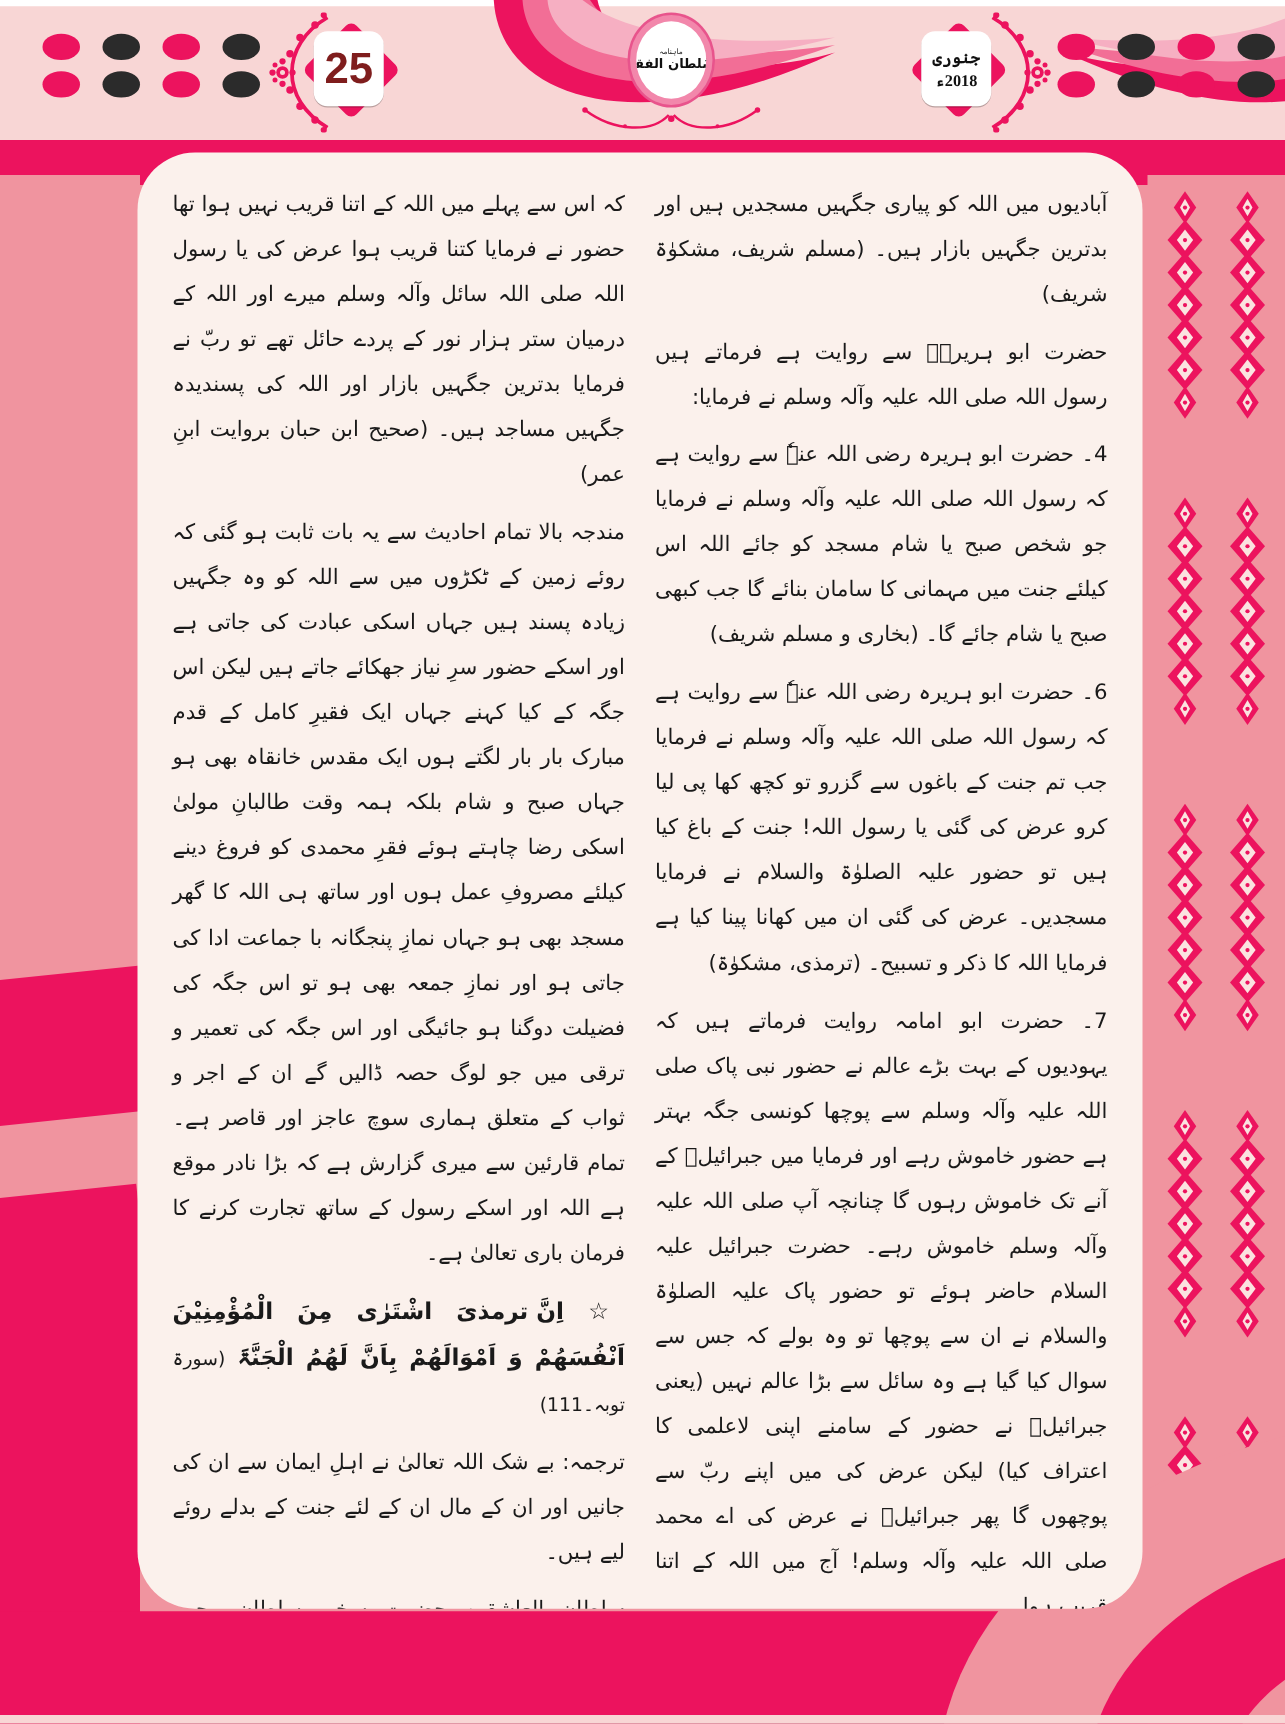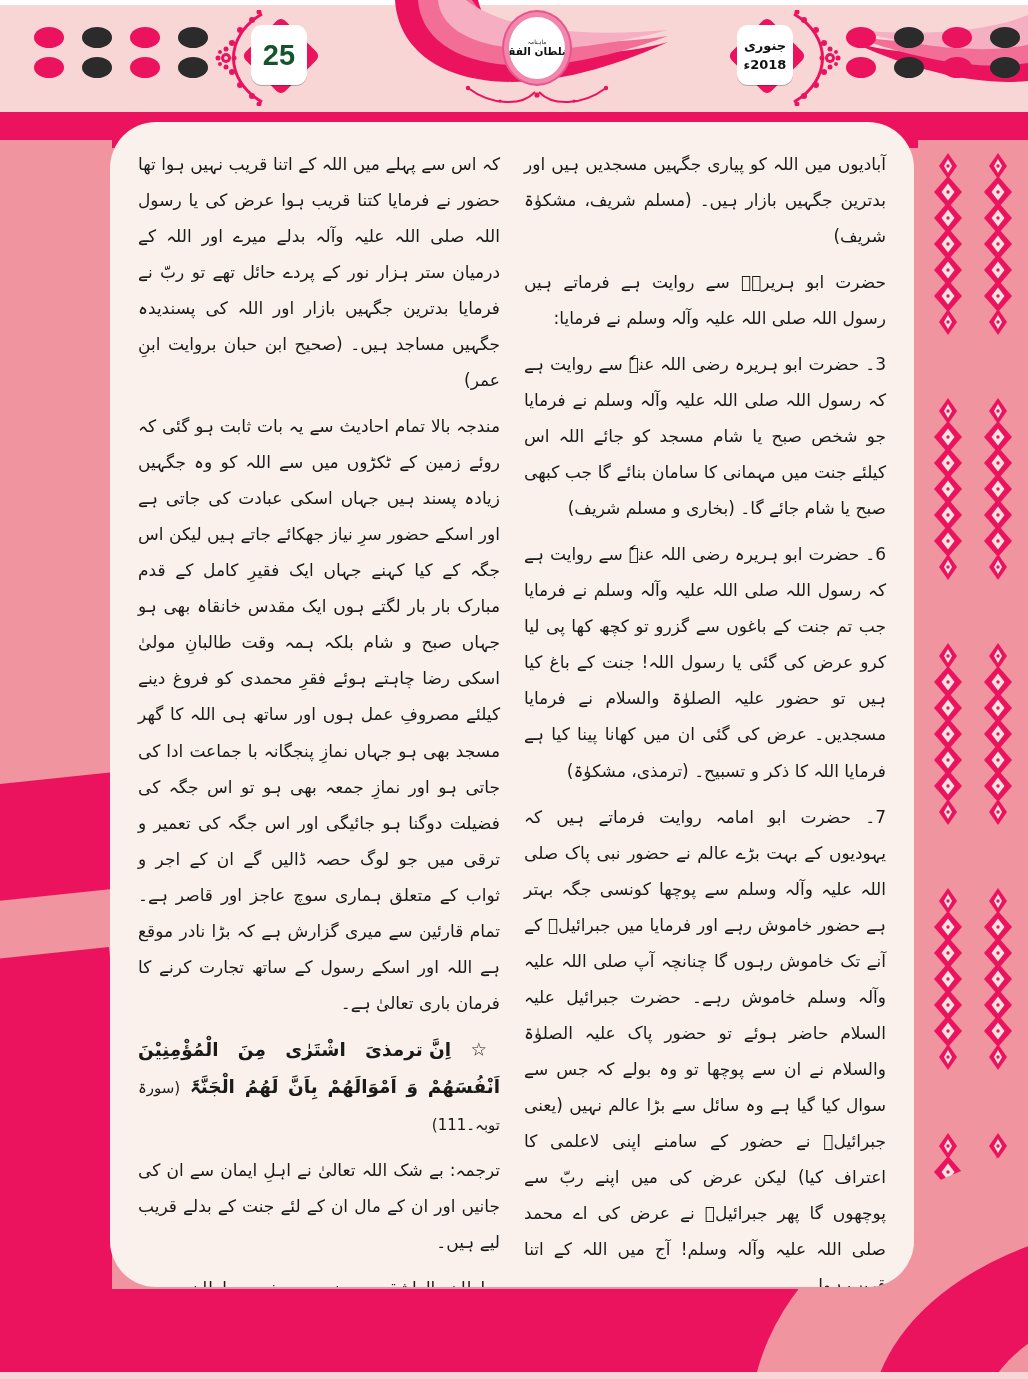--- a/index.html
+++ b/index.html
@@ -22,23 +22,23 @@
   .floral.left{left:214px;}
   .floral.right{left:788px;transform:scaleX(-1);}
   .badge{position:absolute;top:24px;width:80px;height:66px;}
   .badge .diamond{position:absolute;left:13px;top:4px;width:56px;height:56px;background:#EC135E;
                   transform:rotate(45deg);border-radius:6px;}
   .badge .white-box{position:absolute;left:11px;top:1px;width:56px;height:60px;background:#ffffff;
                     border-radius:11px;display:flex;flex-direction:column;align-items:center;
                     justify-content:center;box-shadow:0 1px 0 rgba(0,0,0,.25);}
   .badge.num{left:240px;}
   .badge.num .white-box{font-family:"Liberation Sans",sans-serif;font-weight:bold;
-                        font-size:29px;color:#14532d;}
+                        font-size:35px;color:#7f1d1d;}
   .badge.date{left:726px;}
-  .badge.date .white-box{font-size:13px;font-weight:bold;color:#111;direction:rtl;line-height:1.5;}
+  .badge.date .white-box{font-size:13px;font-weight:bold;color:#111;direction:rtl;line-height:1.5;font-family:Liberation Serif, serif;}
   .logo-wrap{position:absolute;left:462px;top:12px;width:150px;height:100px;text-align:center;}
   .logo-circle{width:56px;height:62px;margin:0 auto;background:#ffffff;border:5px solid #F287AB;
                box-shadow:0 0 0 2px #E8548C;border-radius:50%;display:flex;flex-direction:column;
                align-items:center;justify-content:center;direction:rtl;overflow:hidden;}
   .logo-prefix{font-size:6px;color:#222;line-height:1;}
   .logo-title{font-size:10.5px;font-weight:bold;color:#111;line-height:1.15;white-space:nowrap;}
   .logo-flourish{width:150px;height:26px;margin-top:-2px;}
 
   
   .sep{position:absolute;top:112px;left:0;width:1028px;height:36px;background:#EC135E;z-index:1;}
@@ -292,33 +292,33 @@
     <ellipse cx="1180" cy="286" rx="310" ry="205" fill="#EC135E"></ellipse>
     <ellipse cx="1180" cy="286" rx="200" ry="125" fill="#F0949F"></ellipse>
     <ellipse cx="1180" cy="286" rx="100" ry="60" fill="#EC135E"></ellipse>
   </svg>
 
   <div class="content-box">
     <div class="cols">
       <div class="col">
         <p>آبادیوں میں اللہ کو پیاری جگہیں مسجدیں ہیں اور بدترین جگہیں بازار ہیں۔ (مسلم شریف، مشکوٰۃ شریف)</p>
         <p>حضرت ابو ہریرہؓ سے روایت ہے فرماتے ہیں رسول اللہ صلی اللہ علیہ وآلہ وسلم نے فرمایا:</p>
-        <p>3۔ حضرت ابو ہریرہ رضی اللہ عنہٗ سے روایت ہے کہ رسول اللہ صلی اللہ علیہ وآلہ وسلم نے فرمایا جو شخص صبح یا شام مسجد کو جائے اللہ اس کیلئے جنت میں مہمانی کا سامان بنائے گا جب کبھی صبح یا شام جائے گا۔ (بخاری و مسلم شریف)</p>
+        <p>4۔ حضرت ابو ہریرہ رضی اللہ عنہٗ سے روایت ہے کہ رسول اللہ صلی اللہ علیہ وآلہ وسلم نے فرمایا جو شخص صبح یا شام مسجد کو جائے اللہ اس کیلئے جنت میں مہمانی کا سامان بنائے گا جب کبھی صبح یا شام جائے گا۔ (بخاری و مسلم شریف)</p>
         <p>6۔ حضرت ابو ہریرہ رضی اللہ عنہٗ سے روایت ہے کہ رسول اللہ صلی اللہ علیہ وآلہ وسلم نے فرمایا جب تم جنت کے باغوں سے گزرو تو کچھ کھا پی لیا کرو عرض کی گئی یا رسول اللہ! جنت کے باغ کیا ہیں تو حضور علیہ الصلوٰۃ والسلام نے فرمایا مسجدیں۔ عرض کی گئی ان میں کھانا پینا کیا ہے فرمایا اللہ کا ذکر و تسبیح۔ (ترمذی، مشکوٰۃ)</p>
         <p>7۔ حضرت ابو امامہ روایت فرماتے ہیں کہ یہودیوں کے بہت بڑے عالم نے حضور نبی پاک صلی اللہ علیہ وآلہ وسلم سے پوچھا کونسی جگہ بہتر ہے حضور خاموش رہے اور فرمایا میں جبرائیلؑ کے آنے تک خاموش رہوں گا چنانچہ آپ صلی اللہ علیہ وآلہ وسلم خاموش رہے۔ حضرت جبرائیل علیہ السلام حاضر ہوئے تو حضور پاک علیہ الصلوٰۃ والسلام نے ان سے پوچھا تو وہ بولے کہ جس سے سوال کیا گیا ہے وہ سائل سے بڑا عالم نہیں (یعنی جبرائیلؑ نے حضور کے سامنے اپنی لاعلمی کا اعتراف کیا) لیکن عرض کی میں اپنے ربّ سے پوچھوں گا پھر جبرائیلؑ نے عرض کی اے محمد صلی اللہ علیہ وآلہ وسلم! آج میں اللہ کے اتنا قریب ہوا</p>
       </div>
       <div class="col">
-        <p>کہ اس سے پہلے میں اللہ کے اتنا قریب نہیں ہوا تھا حضور نے فرمایا کتنا قریب ہوا عرض کی یا رسول اللہ صلی اللہ علیہ وآلہ بدلے میرے اور اللہ کے درمیان ستر ہزار نور کے پردے حائل تھے تو ربّ نے فرمایا بدترین جگہیں بازار اور اللہ کی پسندیدہ جگہیں مساجد ہیں۔ (صحیح ابن حبان بروایت ابنِ عمر)</p>
+        <p>کہ اس سے پہلے میں اللہ کے اتنا قریب نہیں ہوا تھا حضور نے فرمایا کتنا قریب ہوا عرض کی یا رسول اللہ صلی اللہ سائل وآلہ وسلم میرے اور اللہ کے درمیان ستر ہزار نور کے پردے حائل تھے تو ربّ نے فرمایا بدترین جگہیں بازار اور اللہ کی پسندیدہ جگہیں مساجد ہیں۔ (صحیح ابن حبان بروایت ابنِ عمر)</p>
         <p>مندجہ بالا تمام احادیث سے یہ بات ثابت ہو گئی کہ روئے زمین کے ٹکڑوں میں سے اللہ کو وہ جگہیں زیادہ پسند ہیں جہاں اسکی عبادت کی جاتی ہے اور اسکے حضور سرِ نیاز جھکائے جاتے ہیں لیکن اس جگہ کے کیا کہنے جہاں ایک فقیرِ کامل کے قدم مبارک بار بار لگتے ہوں ایک مقدس خانقاہ بھی ہو جہاں صبح و شام بلکہ ہمہ وقت طالبانِ مولیٰ اسکی رضا چاہتے ہوئے فقرِ محمدی کو فروغ دینے کیلئے مصروفِ عمل ہوں اور ساتھ ہی اللہ کا گھر مسجد بھی ہو جہاں نمازِ پنجگانہ با جماعت ادا کی جاتی ہو اور نمازِ جمعہ بھی ہو تو اس جگہ کی فضیلت دوگنا ہو جائیگی اور اس جگہ کی تعمیر و ترقی میں جو لوگ حصہ ڈالیں گے ان کے اجر و ثواب کے متعلق ہماری سوچ عاجز اور قاصر ہے۔ تمام قارئین سے میری گزارش ہے کہ بڑا نادر موقع ہے اللہ اور اسکے رسول کے ساتھ تجارت کرنے کا فرمان باری تعالیٰ ہے۔</p>
         <p class="verse">
           <span>☆</span>
           <span>اِنَّ ترمذیَ اشْتَرٰی مِنَ الْمُؤْمِنِیْنَ اَنْفُسَھُمْ وَ اَمْوَالَھُمْ بِاَنَّ لَھُمُ الْجَنَّۃَ</span>
           <span class="vref">(سورۃ توبہ۔111)</span>
         </p>
-        <p>ترجمہ: بے شک اللہ تعالیٰ نے اہلِ ایمان سے ان کی جانیں اور ان کے مال ان کے لئے جنت کے بدلے قریب لیے ہیں۔</p>
+        <p>ترجمہ: بے شک اللہ تعالیٰ نے اہلِ ایمان سے ان کی جانیں اور ان کے مال ان کے لئے جنت کے بدلے روئے لیے ہیں۔</p>
         <p>سلطان العاشقین حضرت سخی سلطان محمد نجیب الرحمٰن مدظلہ الاقدس ایک مسجد اور اس کے ساتھ خانقاہ کے قیام کی بنیاد رکھنے جا رہے ہیں دل کھول کر اپنے پاکیزہ اور حلال اموال میں سے تعاون کیجئے کیونکہ یہ نہایت نفع بخش سودا ہے اور ایک کے بدلے سات سو گنا نوازنے والا ہے بلکہ اس سے بھی زیادہ۔ واللہ واسع علیم۔</p>
 
       </div>
     </div>
   </div>
 
   <div class="topbar">
     <div class="top-white"></div>
 
     <svg class="ribbon left" viewBox="0 0 370 125">

